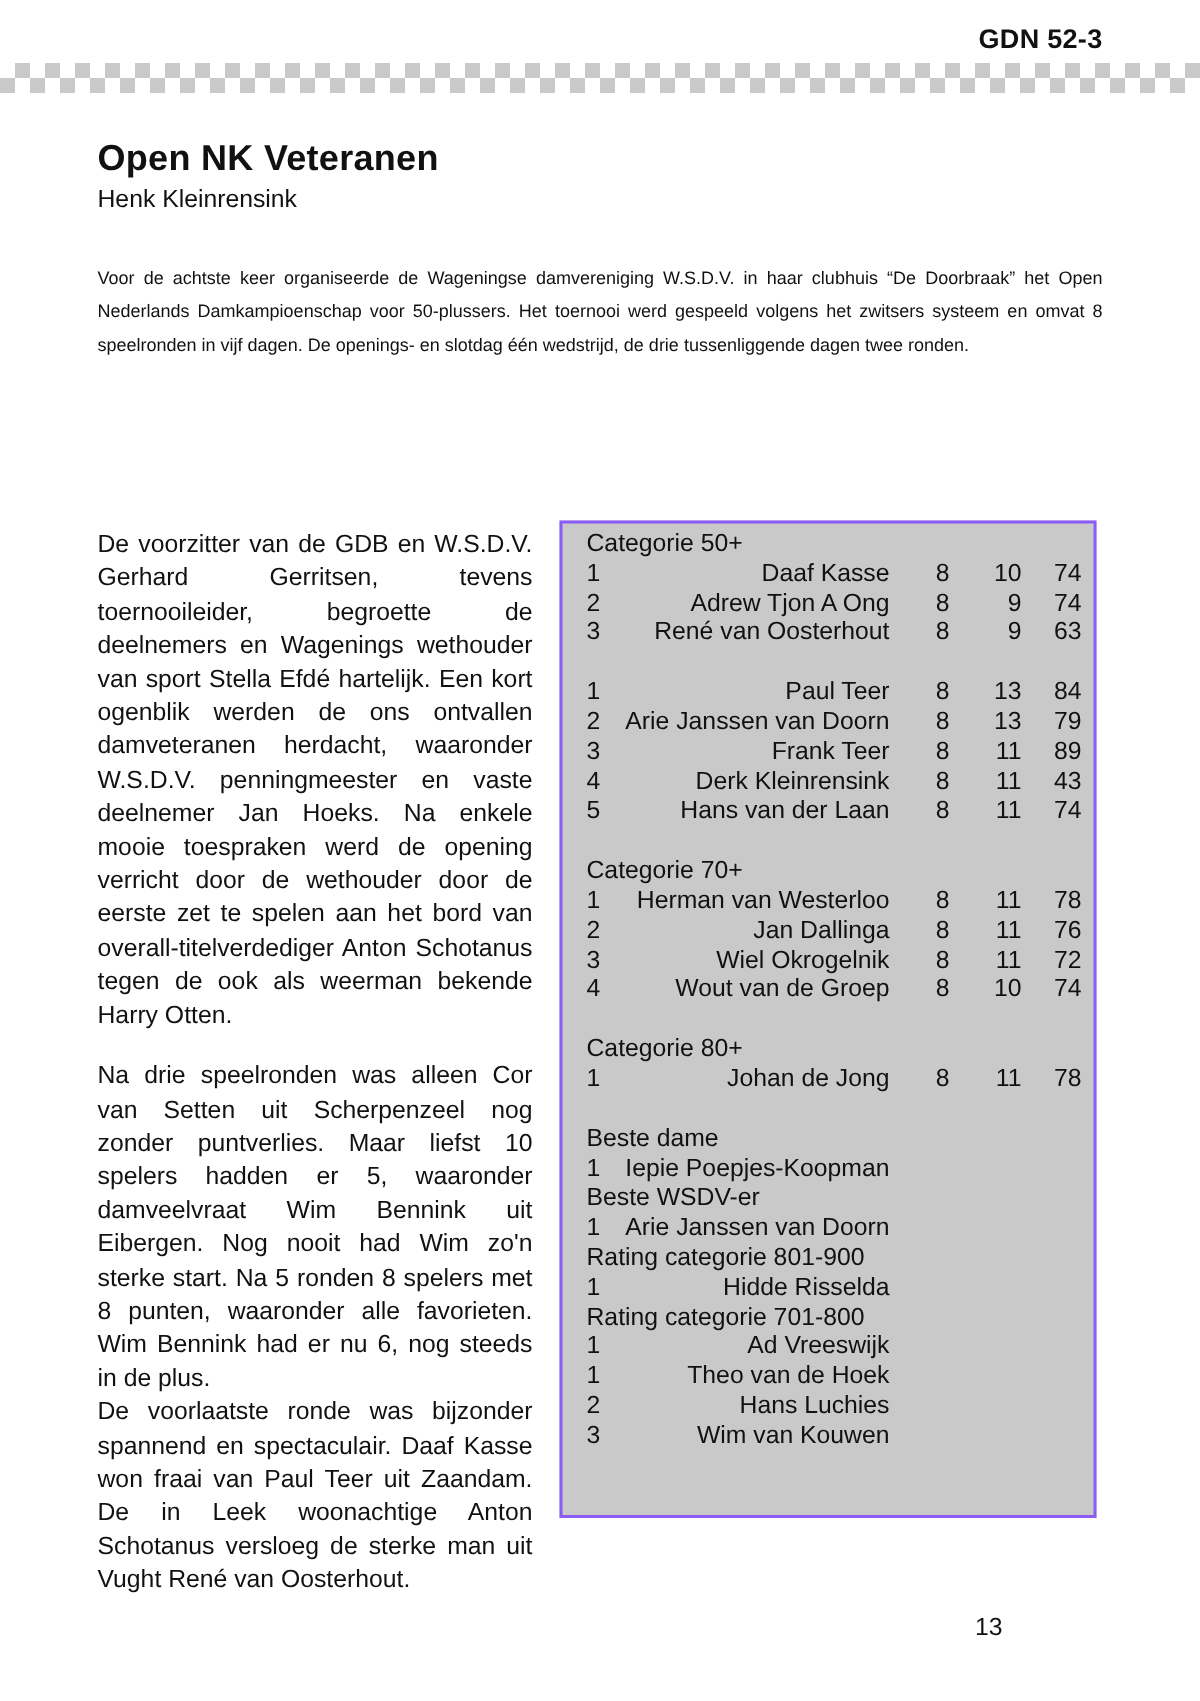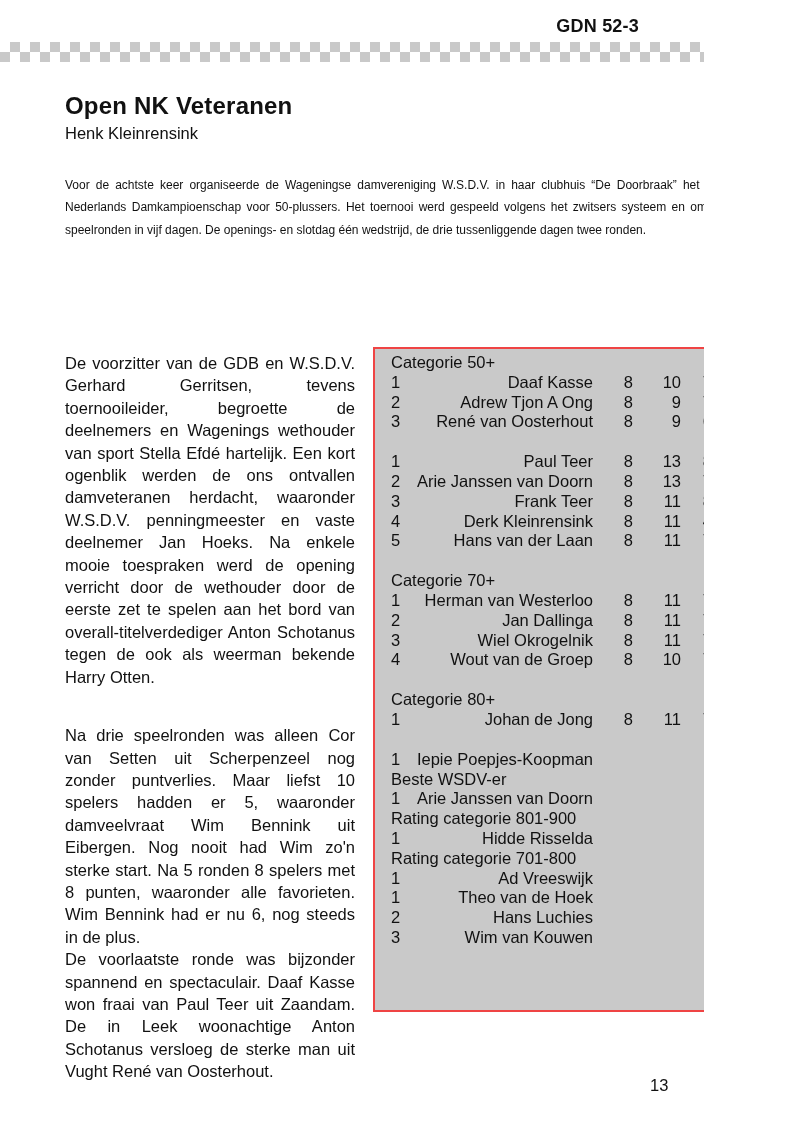--- a/index.html
+++ b/index.html
@@ -5,21 +5,21 @@
   :root {
     --box-fill: #c9c9c9;
     --checker-gray: #c9c9c9;
     --ink: #111111;
     --page-bg: #ffffff;
   }
   * { margin: 0; padding: 0; box-sizing: border-box; }
   html, body { background: #fff; }
   .page {
     position: relative;
-    width: 704px;
+    width: 800px;
     height: 1134px;
     background: var(--page-bg);
     font-family: "Liberation Sans", sans-serif;
     color: var(--ink);
     overflow: hidden;
   }
   .issue-header {
     position: absolute;
     top: 16px;
     right: 65px;
@@ -62,29 +62,29 @@
   .left-column {
     position: absolute;
     left: 65px;
     top: 352px;
     width: 290px;
     font-size: 16.5px;
     line-height: 22.4px;
     text-align: justify;
   }
   .para { margin: 0; }
-  .para.gap-after { margin-bottom: 36px; }
+  .para.gap-after { margin-bottom: 18px; }
   .results-box {
     position: absolute;
     left: 373px;
     top: 347px;
     width: 358px;
     height: 665px;
     background: var(--box-fill);
-    border: 2px solid #ef4444;
+    border: 2px solid #8b5cf6;
     padding: 4px 8px 8px 16px;
     font-size: 16.5px;
     line-height: 19.8px;
     overflow: hidden;
   }
   .box-section.gap-before { margin-top: 20px; }
   .box-title { }
   .box-row { display: flex; }
   .box-row .rank { width: 24px; flex: 0 0 auto; }
   .box-row .rname { flex: 1 1 auto; white-space: nowrap; overflow: visible; text-align: right; }
@@ -220,20 +220,21 @@
     <div class="box-title">Categorie 80+</div>
   <div class="box-row">
     <span class="rank">1</span>
     <span class="rname">Johan de Jong</span>
     <span class="num c1">8</span>
     <span class="num c2">11</span>
     <span class="num c3">78</span>
   </div>
       </div>
       <div class="box-section gap-before">
+    <div class="box-title">Beste dame</div>
   <div class="box-row">
     <span class="rank">1</span>
     <span class="rname">Iepie Poepjes-Koopman</span>
     <span class="num c1"></span>
     <span class="num c2"></span>
     <span class="num c3"></span>
   </div>
       </div>
       <div class="box-section">
     <div class="box-title">Beste WSDV-er</div>

